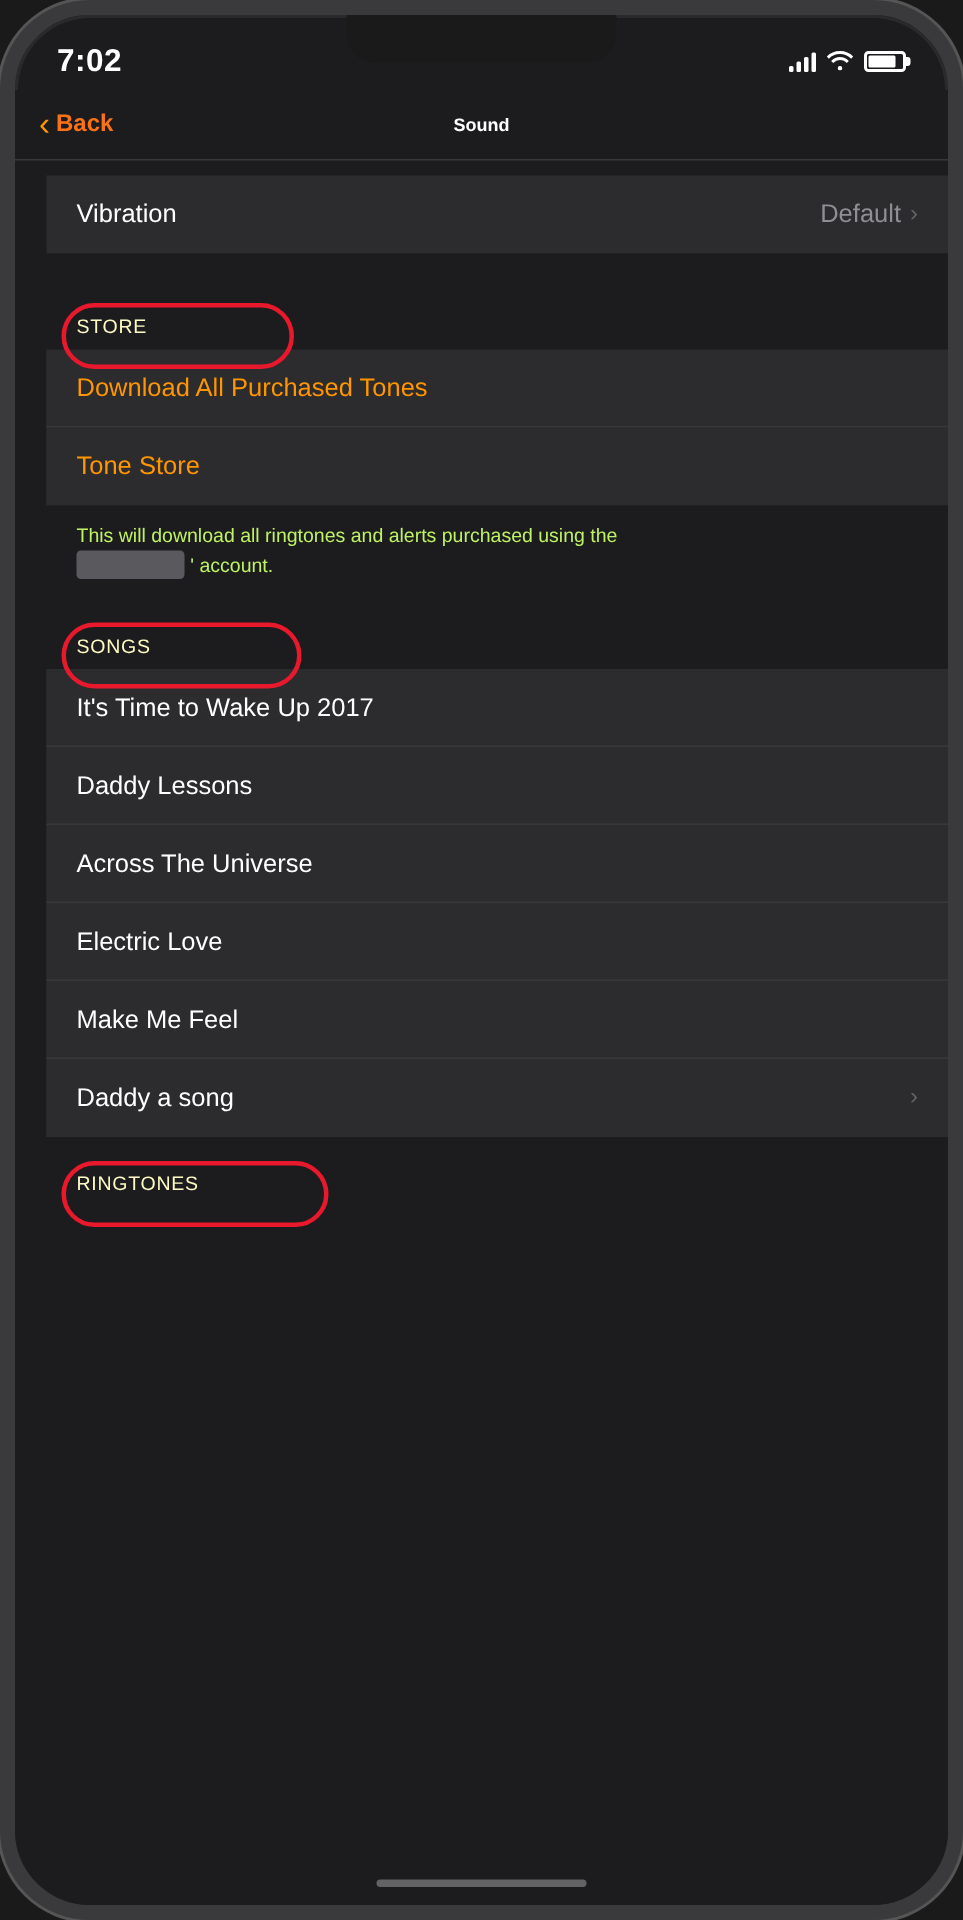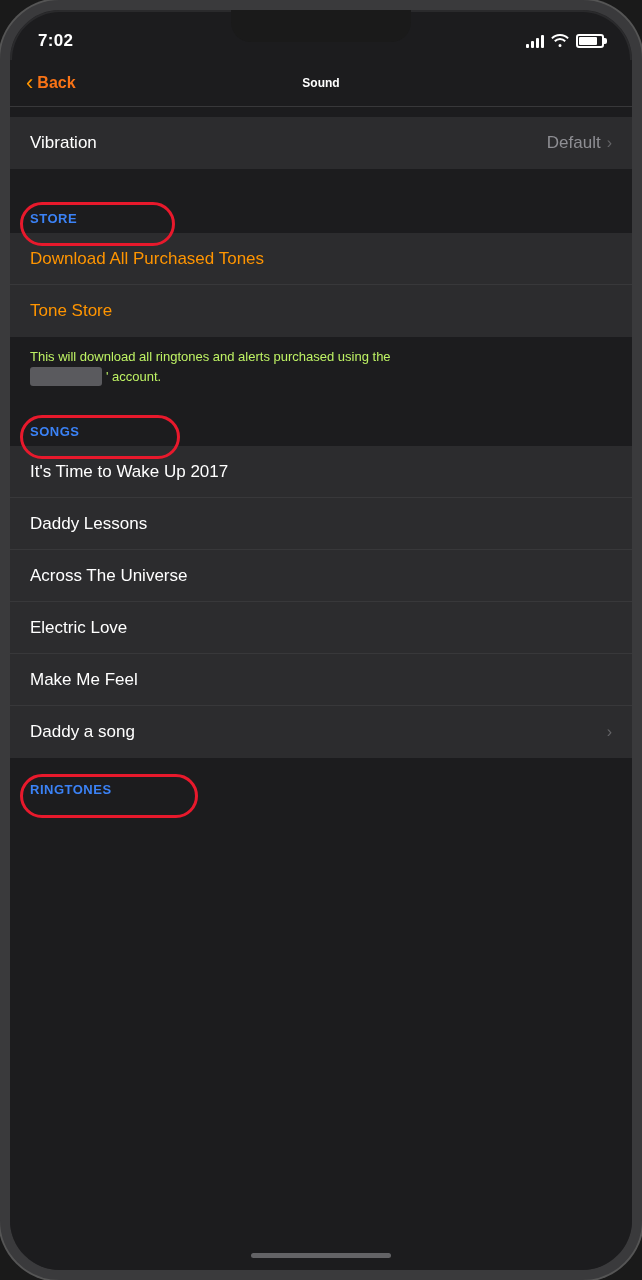--- a/index.html
+++ b/index.html
@@ -46,21 +46,21 @@
       height: 50px;
       display: flex;
       align-items: center;
       justify-content: space-between;
       padding: 12px 28px 0;
       z-index: 50;
     }
 
     .status-time {
       color: #fff;
-      font-size: 17px;
+      font-size: 21px;
       font-weight: 600;
       letter-spacing: 0.3px;
     }
 
     .status-icons {
       display: flex;
       align-items: center;
       gap: 7px;
     }
 
@@ -159,20 +159,21 @@
     .nav-title {
       color: #fff;
       font-size: 12px;
       font-weight: 600;
     }
 
     
     .settings-content {
       overflow-y: auto;
       height: calc(100% - 60px);
+      padding-left: 21px;
     }
 
     
     .section-group {
       background: #2c2c2e;
       margin-bottom: 0;
     }
 
     .settings-row {
       display: flex;
@@ -233,23 +234,23 @@
     }
 
     
     .section-label-row {
       padding: 10px 20px 6px;
       background: #1c1c1e;
       position: relative;
     }
 
     .section-label-text {
-      color: #3b82f6;
+      color: #fef9c3;
       font-size: 13px;
-      font-weight: 700;
+      font-weight: 400;
       text-transform: uppercase;
       letter-spacing: 0.5px;
     }
 
     
     .song-row {
       display: flex;
       align-items: center;
       padding: 15px 20px;
       background: #2c2c2e;

